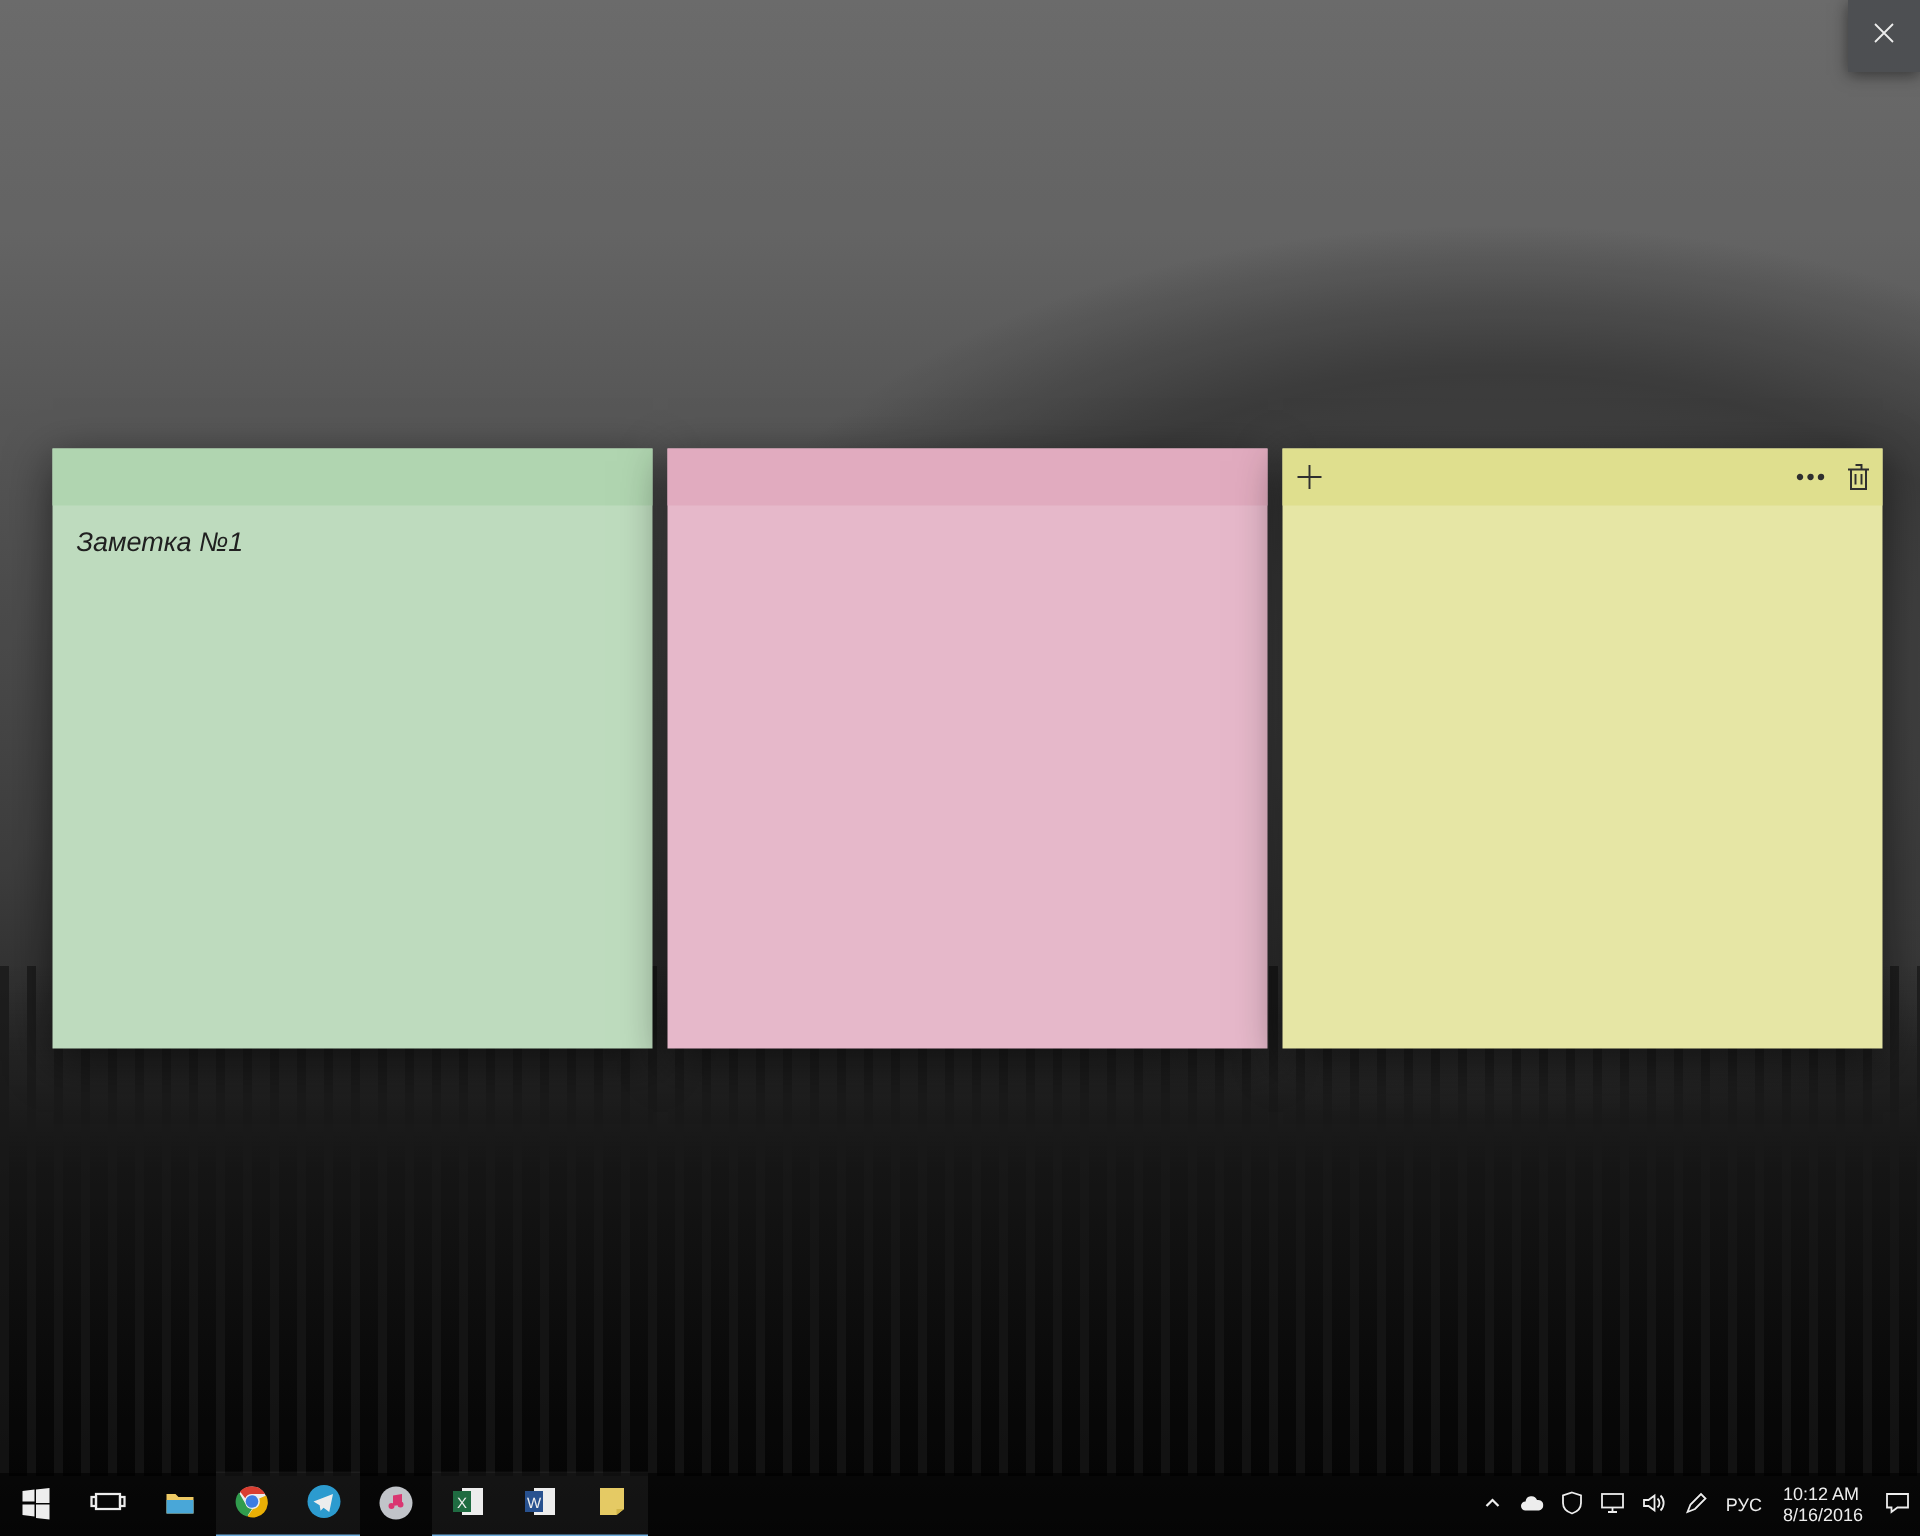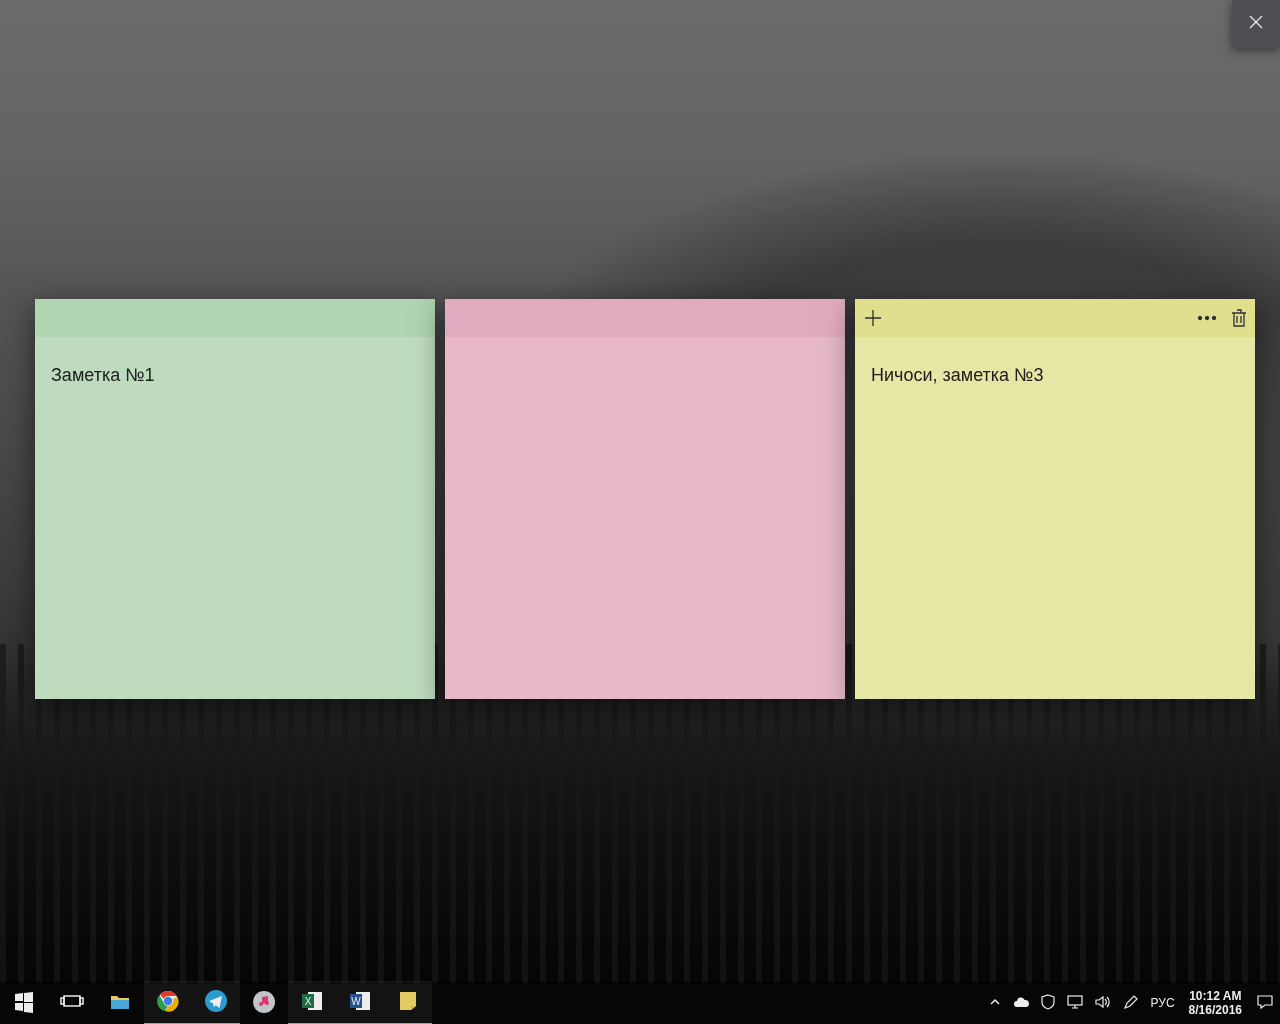--- a/index.html
+++ b/index.html
@@ -35,39 +35,39 @@
     box-shadow:0 8px 28px rgba(0,0,0,.55);
     font-size:18px;color:#222;
   }
   .note.green{background:#cceccc;}
   .note.pink {background:#f7c6d9;}
   .note.yellow{background:#f7f7b1;}
   .note .titlebar{height:38px;display:flex;align-items:center;}
   .note.green  .titlebar{background:#bde5bd;}
   .note.pink   .titlebar{background:#f2b8cd;}
   .note.yellow .titlebar{background:#f0f099;justify-content:space-between;padding:0 8px;}
-  .note .content{padding:28px 16px;white-space:pre-wrap;}
+  .note .content{padding:14px 16px;white-space:pre-wrap;font-style:italic;}
 
   .note-icon{display:flex;align-items:center;justify-content:center;cursor:default;color:#333;}
   .note-icon svg{stroke:#333;fill:none;stroke-width:1.3;}
   .tb-right{display:flex;gap:14px;align-items:center;}
 
   
   .taskbar{
     position:absolute;left:0;right:0;bottom:0;height:42px;
     background:rgba(0,0,0,.55);display:flex;align-items:center;
     font-size:12px;color:#fff;z-index:40;
   }
   .taskbar .left{display:flex;align-items:center;height:100%;}
   .tb-btn{width:48px;height:42px;display:flex;align-items:center;justify-content:center;cursor:default;}
   .tb-btn.running{border-bottom:2px solid #76b9ed;background:rgba(255,255,255,.06);}
   .tb-spacer{flex:1;}
   .tray{display:flex;align-items:center;height:100%;}
   .tray-item{height:42px;display:flex;align-items:center;justify-content:center;padding:0 6px;cursor:default;}
-  .clock{display:flex;flex-direction:column;align-items:center;justify-content:center;padding:0 8px;line-height:14px;font-size:12px;font-weight:bold;}
+  .clock{display:flex;flex-direction:column;align-items:flex-start;justify-content:center;padding:0 8px;line-height:14px;font-size:12px;}
 
   
   .app-ico{width:24px;height:24px;}
 </style>
 </head>
 <body>
 
 <div class="desktop">
 
   <div class="close-btn" title="Close">
@@ -102,21 +102,20 @@
               <circle cx="17" cy="3" r="1.5" fill="#333"></circle>
           </svg>
         </span>
         <span class="note-icon" title="Delete note">
           <svg width="16" height="18" viewBox="0 0 16 18">
             <path d="M1 4 H15 M3 4 V17 H13 V4 M6 1 H10 V4 M6 7 V14 M10 7 V14"></path>
           </svg>
         </span>
       </span>
     </div>
-    <div class="content">Ничоси, заметка №3</div>
   </div>
 
   <div class="taskbar">
     <div class="left">
 
       <div class="tb-btn" title="Start">
         <span>
           <svg class="app-ico" viewBox="0 0 24 24">
               <path fill="#fff" d="M3 4l8-1v8H3zM12 3l9-1v10h-9zM3 13h8v8l-8-1zM12 13h9v10l-9-1z"></path>
             </svg>

